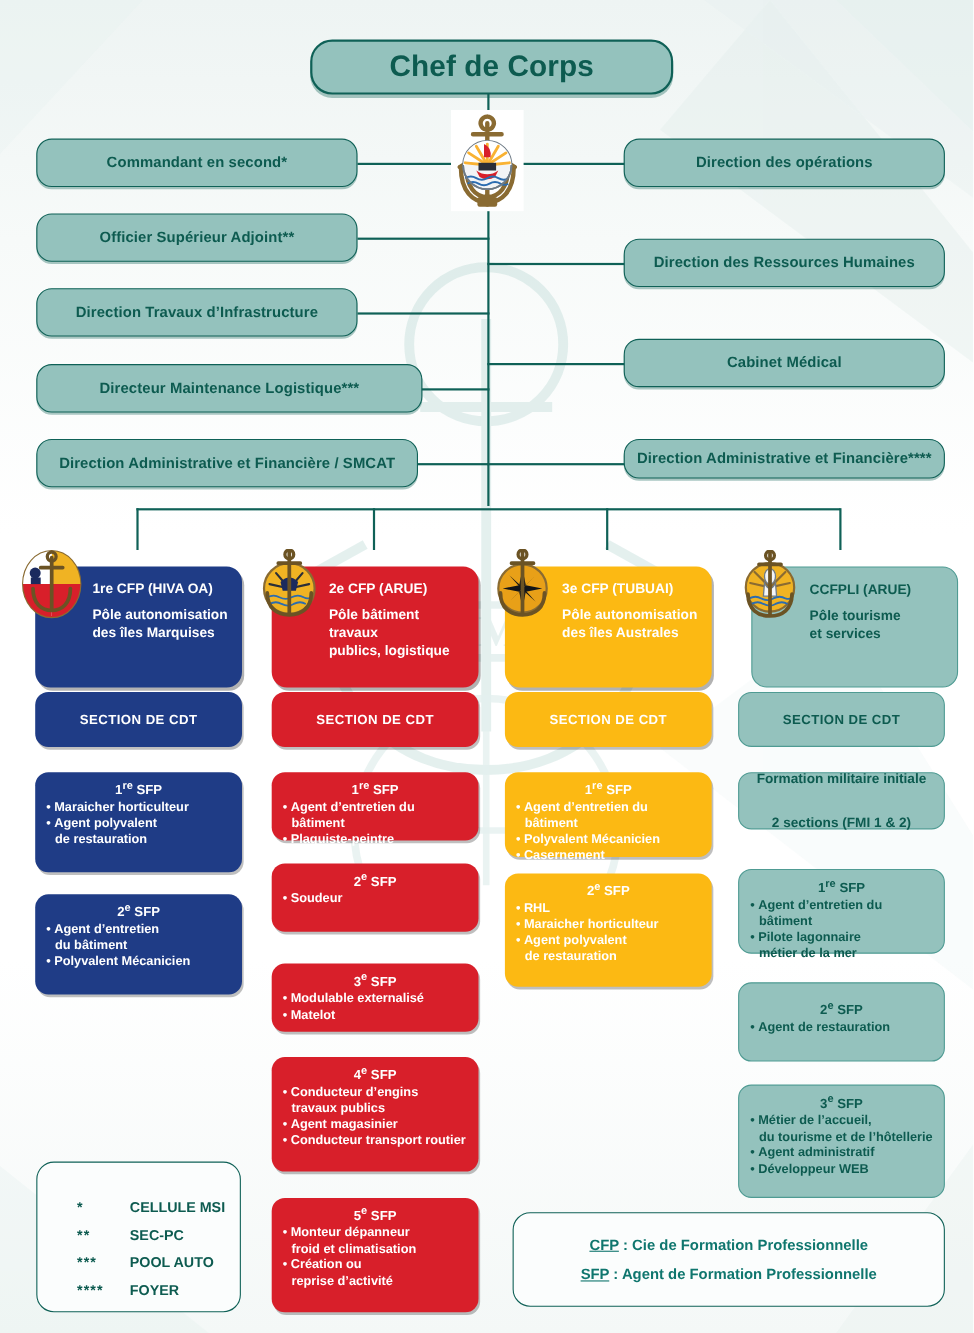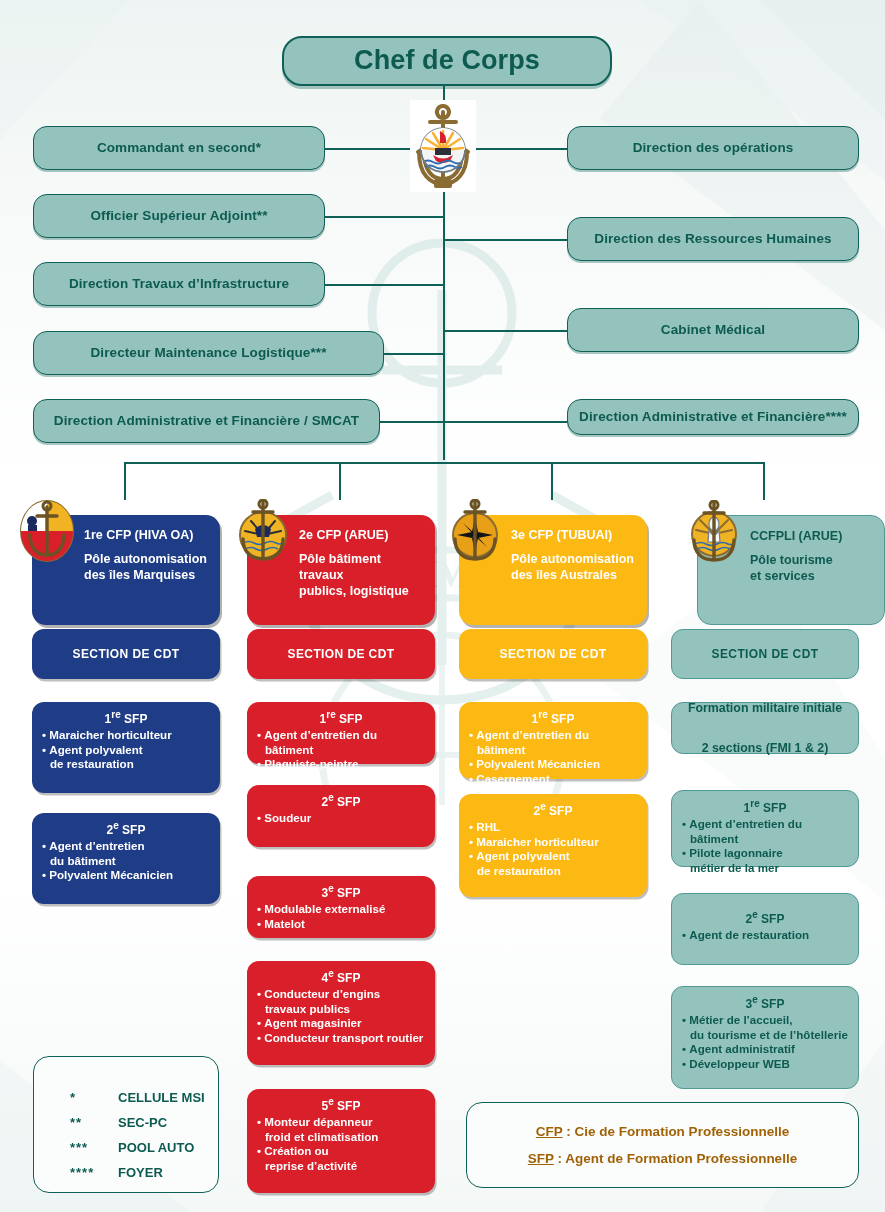--- a/index.html
+++ b/index.html
@@ -104,21 +104,21 @@
 
   .legend{
     position:absolute;box-sizing:border-box;border-radius:16px;
     background:#fbfdfd;border:1.6px solid #0f6157;color:#0d5b50;
   }
   .legend-rows{display:flex;flex-direction:column;justify-content:center;height:100%;padding:10px 0 10px 36px;}
   .legend-row{display:flex;align-items:baseline;font-size:13px;font-weight:bold;padding:5px 0;}
   .legend-row .st{width:48px;letter-spacing:1px;}
   .abbr{
     position:absolute;box-sizing:border-box;border-radius:16px;
-    background:#fbfdfd;border:1.6px solid #0f6157;color:#a16207;
+    background:#fbfdfd;border:1.6px solid #0f6157;color:#0f766e;
     display:flex;flex-direction:column;align-items:center;justify-content:center;
   }
   .abbr-row{font-size:13.5px;font-weight:bold;padding:6px 0;}
   .abbr-row u{text-decoration:underline;}
 </style>
 </head>
 <body>
 
 <div id="stage">
 
@@ -357,21 +357,21 @@
   <div class="sfp yellow" style="left:459px;top:794px;width:188px;height:103px;">
     <div class="sfp-title">2<sup>e</sup> SFP</div>
     <ul>
       <li>RHL</li>
       <li>Maraicher horticulteur</li>
       <li>Agent polyvalent</li>
       <li class="cont">de restauration</li>
     </ul>
   </div>
 
-  <div class="cfp tealc" style="left:697px;top:500px;width:188px;height:110px;border:1.6px solid #4f9b93;box-shadow:none;">
+  <div class="cfp tealc" style="left:683px;top:500px;width:188px;height:110px;border:1.6px solid #4f9b93;box-shadow:none;">
     <svg class="badge" viewBox="0 0 58 64">
       <circle cx="28" cy="34" r="22" fill="#f0b323" stroke="#8a6b32" stroke-width="2"></circle>
       <g stroke="#8a6b32" stroke-width="2" stroke-linecap="round">
         <path d="M28 34 L14 20"></path>
           <path d="M28 34 L42 20"></path>
           <path d="M28 34 L10 30"></path>
           <path d="M28 34 L46 30"></path>
       </g>
       <ellipse cx="28" cy="24" rx="5" ry="7" fill="#f4f6f8" stroke="#6f7b86" stroke-width="1.2"></ellipse>
       <path d="M23 30 q5 10 10 0 l1 12 h-12 Z" fill="#f4f6f8" stroke="#6f7b86" stroke-width="1.2"></path>

